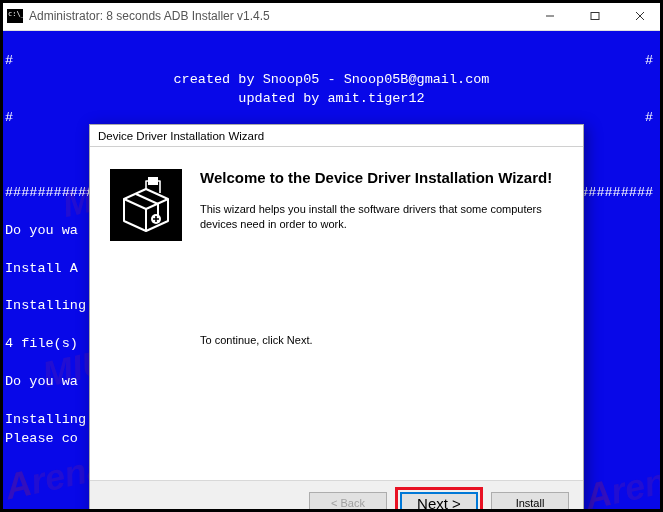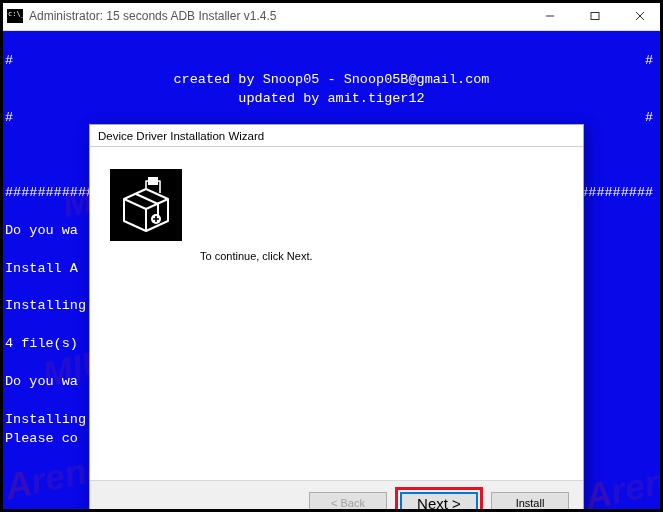--- a/index.html
+++ b/index.html
@@ -96,21 +96,21 @@
     font-size: 15px; font-weight: bold;
     color: #000; margin-bottom: 14px;
     line-height: 1.25;
   }
   .wizard-desc {
     font-size: 11px; color: #000;
     line-height: 1.35;
   }
   .wizard-continue {
     font-size: 11px; color: #000;
-    margin-top: 80px;
+    margin-top: 102px;
   }
   .wizard-footer {
     height: 46px; background: #f0f0f0;
     border-top: 1px solid #d8d8d8;
     display: flex; align-items: center;
     justify-content: flex-end;
     padding-right: 14px; gap: 8px;
   }
   .wizard-btn {
     width: 78px; height: 23px;
@@ -140,21 +140,21 @@
     border: 3px solid #000;
     pointer-events: none;
   }
 </style>
 </head>
 <body>
 
 <div class="window">
   <div class="titlebar">
     <span class="cmd-icon"></span>
-    <span>Administrator:  15 seconds ADB Installer v1.4.5</span>
+    <span>Administrator:  8 seconds ADB Installer v1.4.5</span>
     <span class="titlebar-spacer"></span>
     <div class="titlebar-btn">
       <svg viewBox="0 0 10 10">
           <line x1="1" y1="5" x2="9" y2="5"></line>
         </svg>
     </div>
     <div class="titlebar-btn">
       <svg viewBox="0 0 10 10">
           <rect x="1" y="1.5" width="8" height="7"></rect>
         </svg>
@@ -192,20 +192,22 @@
               <path d="M30 34 L30 56"></path>
               <path d="M20 19 L42 29 L42 40"></path>
               <path d="M30 14 L30 6 L44 6 L44 18" stroke-width="1.6"></path>
               <rect x="32" y="2" width="10" height="8" fill="#fff" stroke="none"></rect>
               <circle cx="40" cy="44" r="5" fill="#fff" stroke="none"></circle>
               <path d="M37 44 L43 44 M40 41 L40 47" stroke="#000" stroke-width="1.6"></path>
             </g>
           </svg>
         </div>
         <div class="wizard-content">
+          <div class="wizard-heading">Welcome to the Device Driver Installation Wizard!</div>
+          <div class="wizard-desc">This wizard helps you install the software drivers that some computers devices need in order to work.</div>
           <div class="wizard-continue">To continue, click Next.</div>
         </div>
       </div>
       <div class="wizard-footer">
         <div class="wizard-btn disabled">&lt; Back</div>
         <div class="wizard-btn primary-wrap">
           <div class="inner">Next &gt;</div>
         </div>
         <div class="wizard-btn">Install</div>
       </div>

